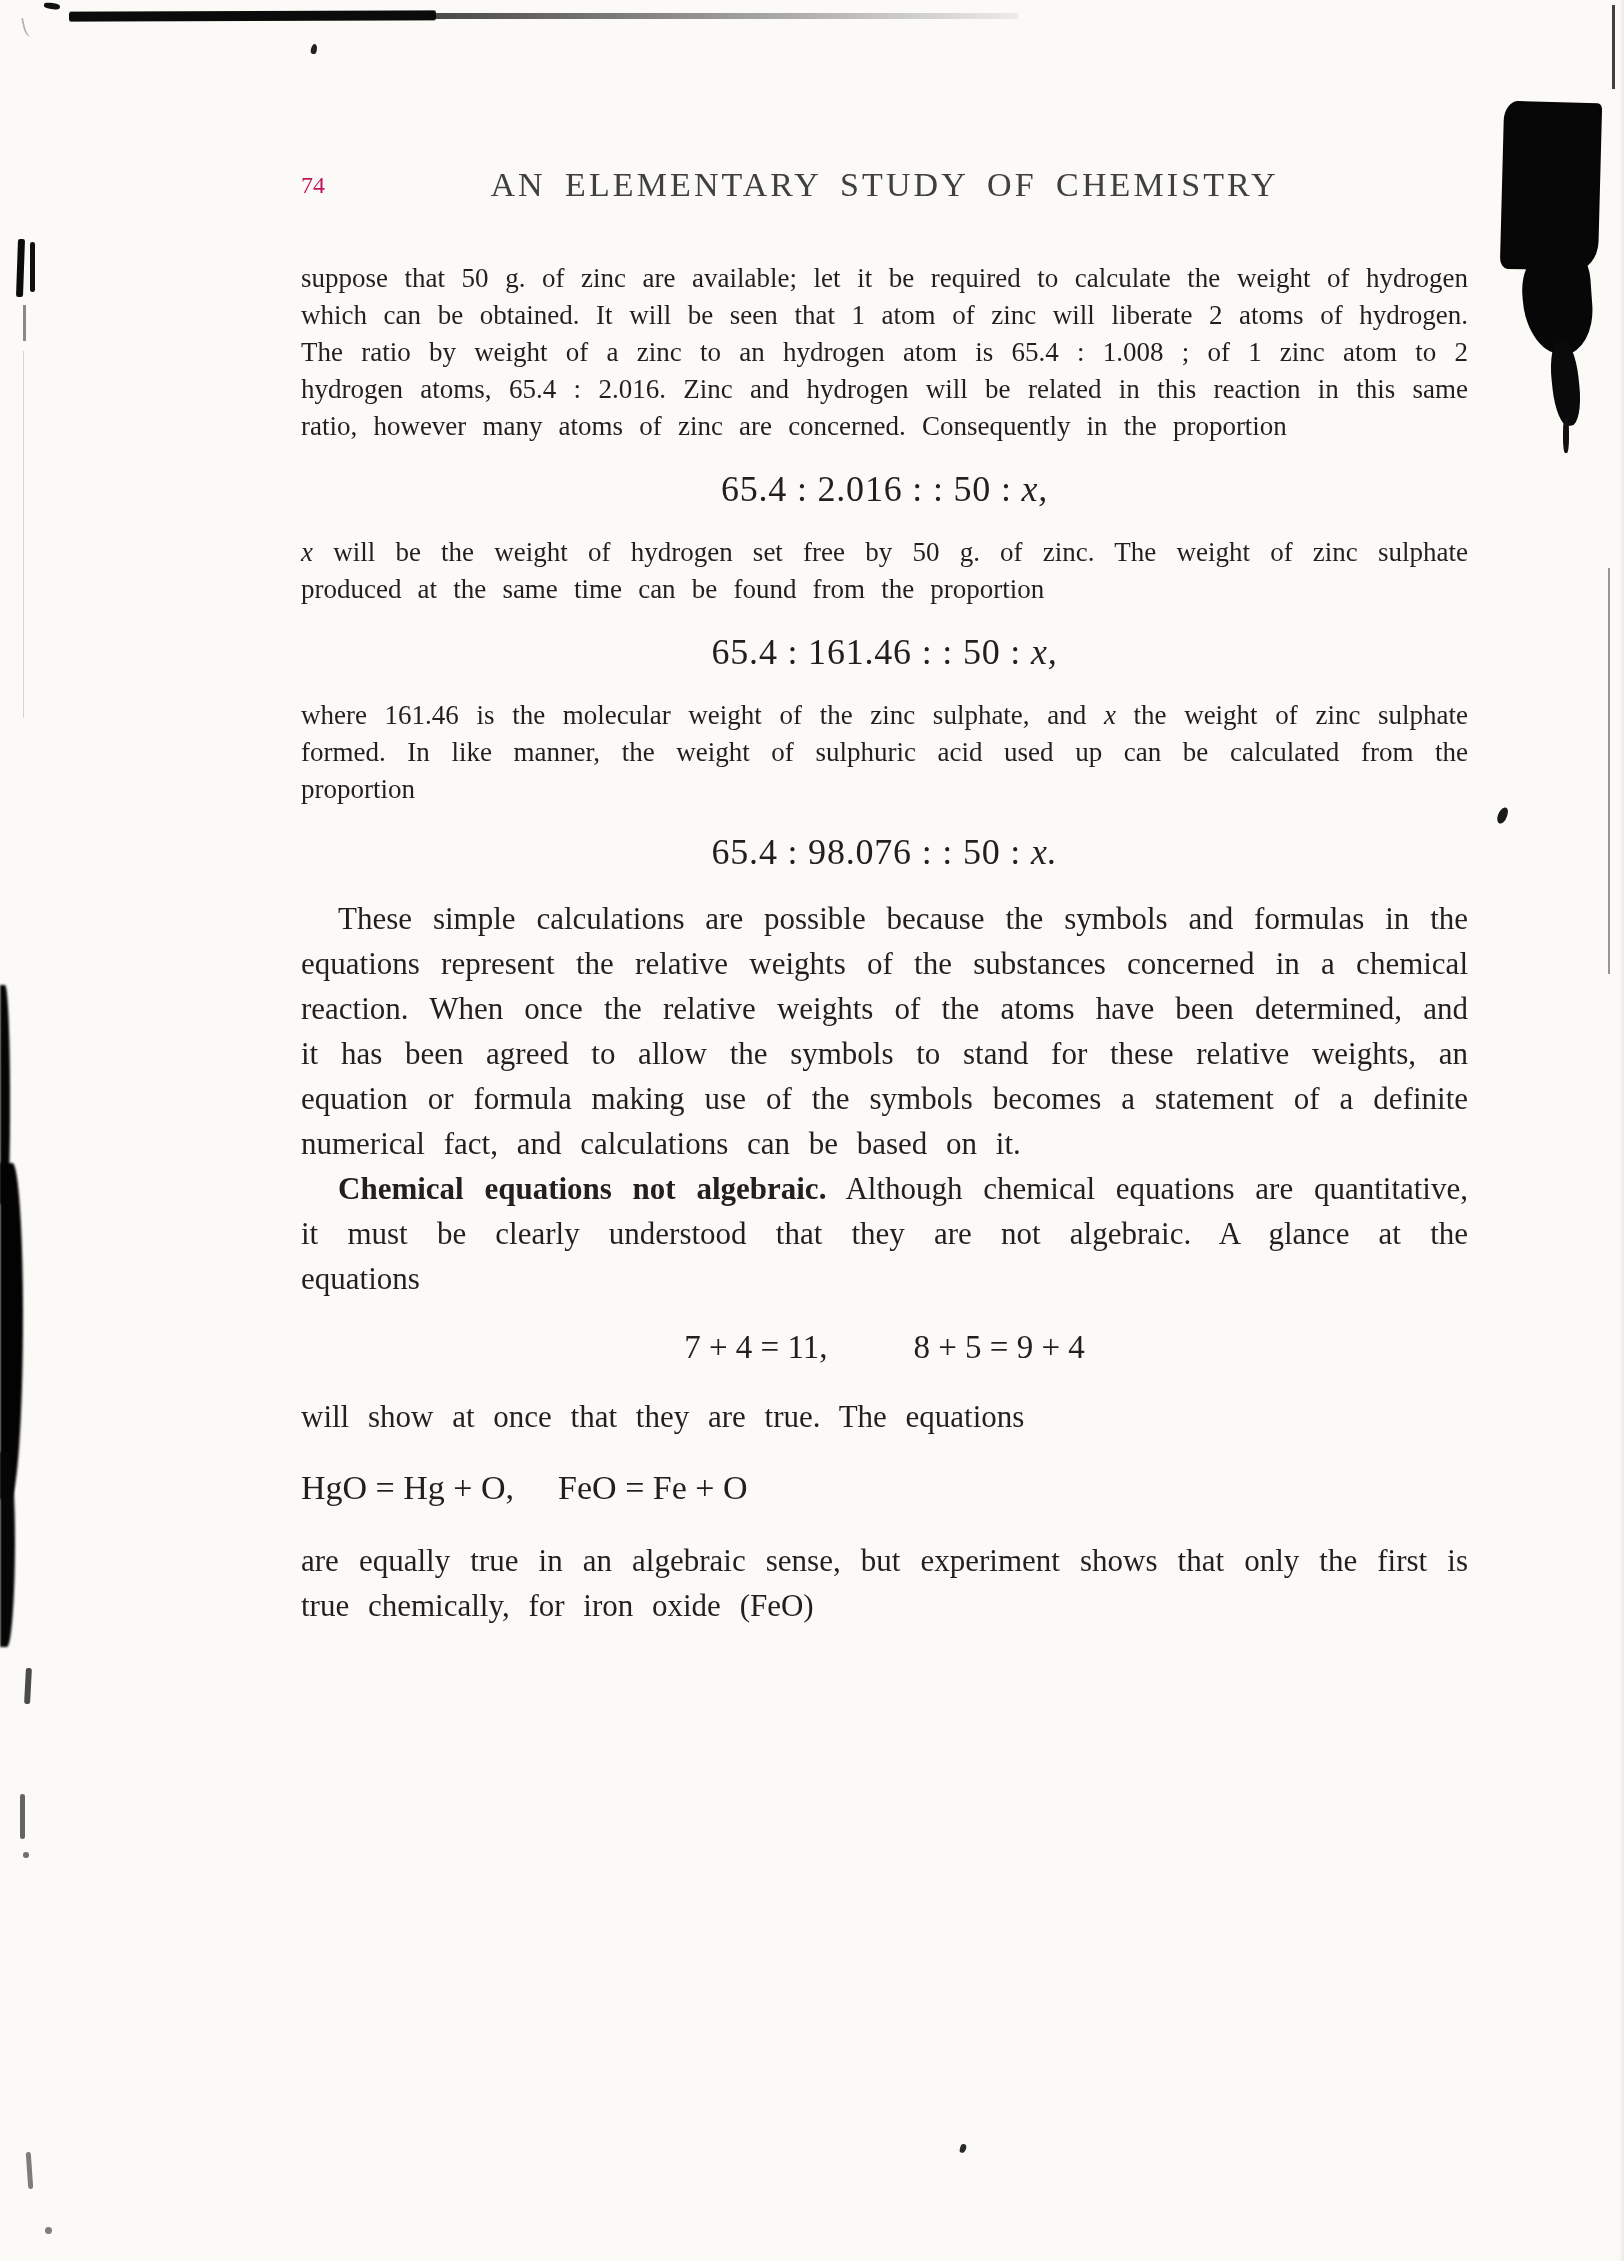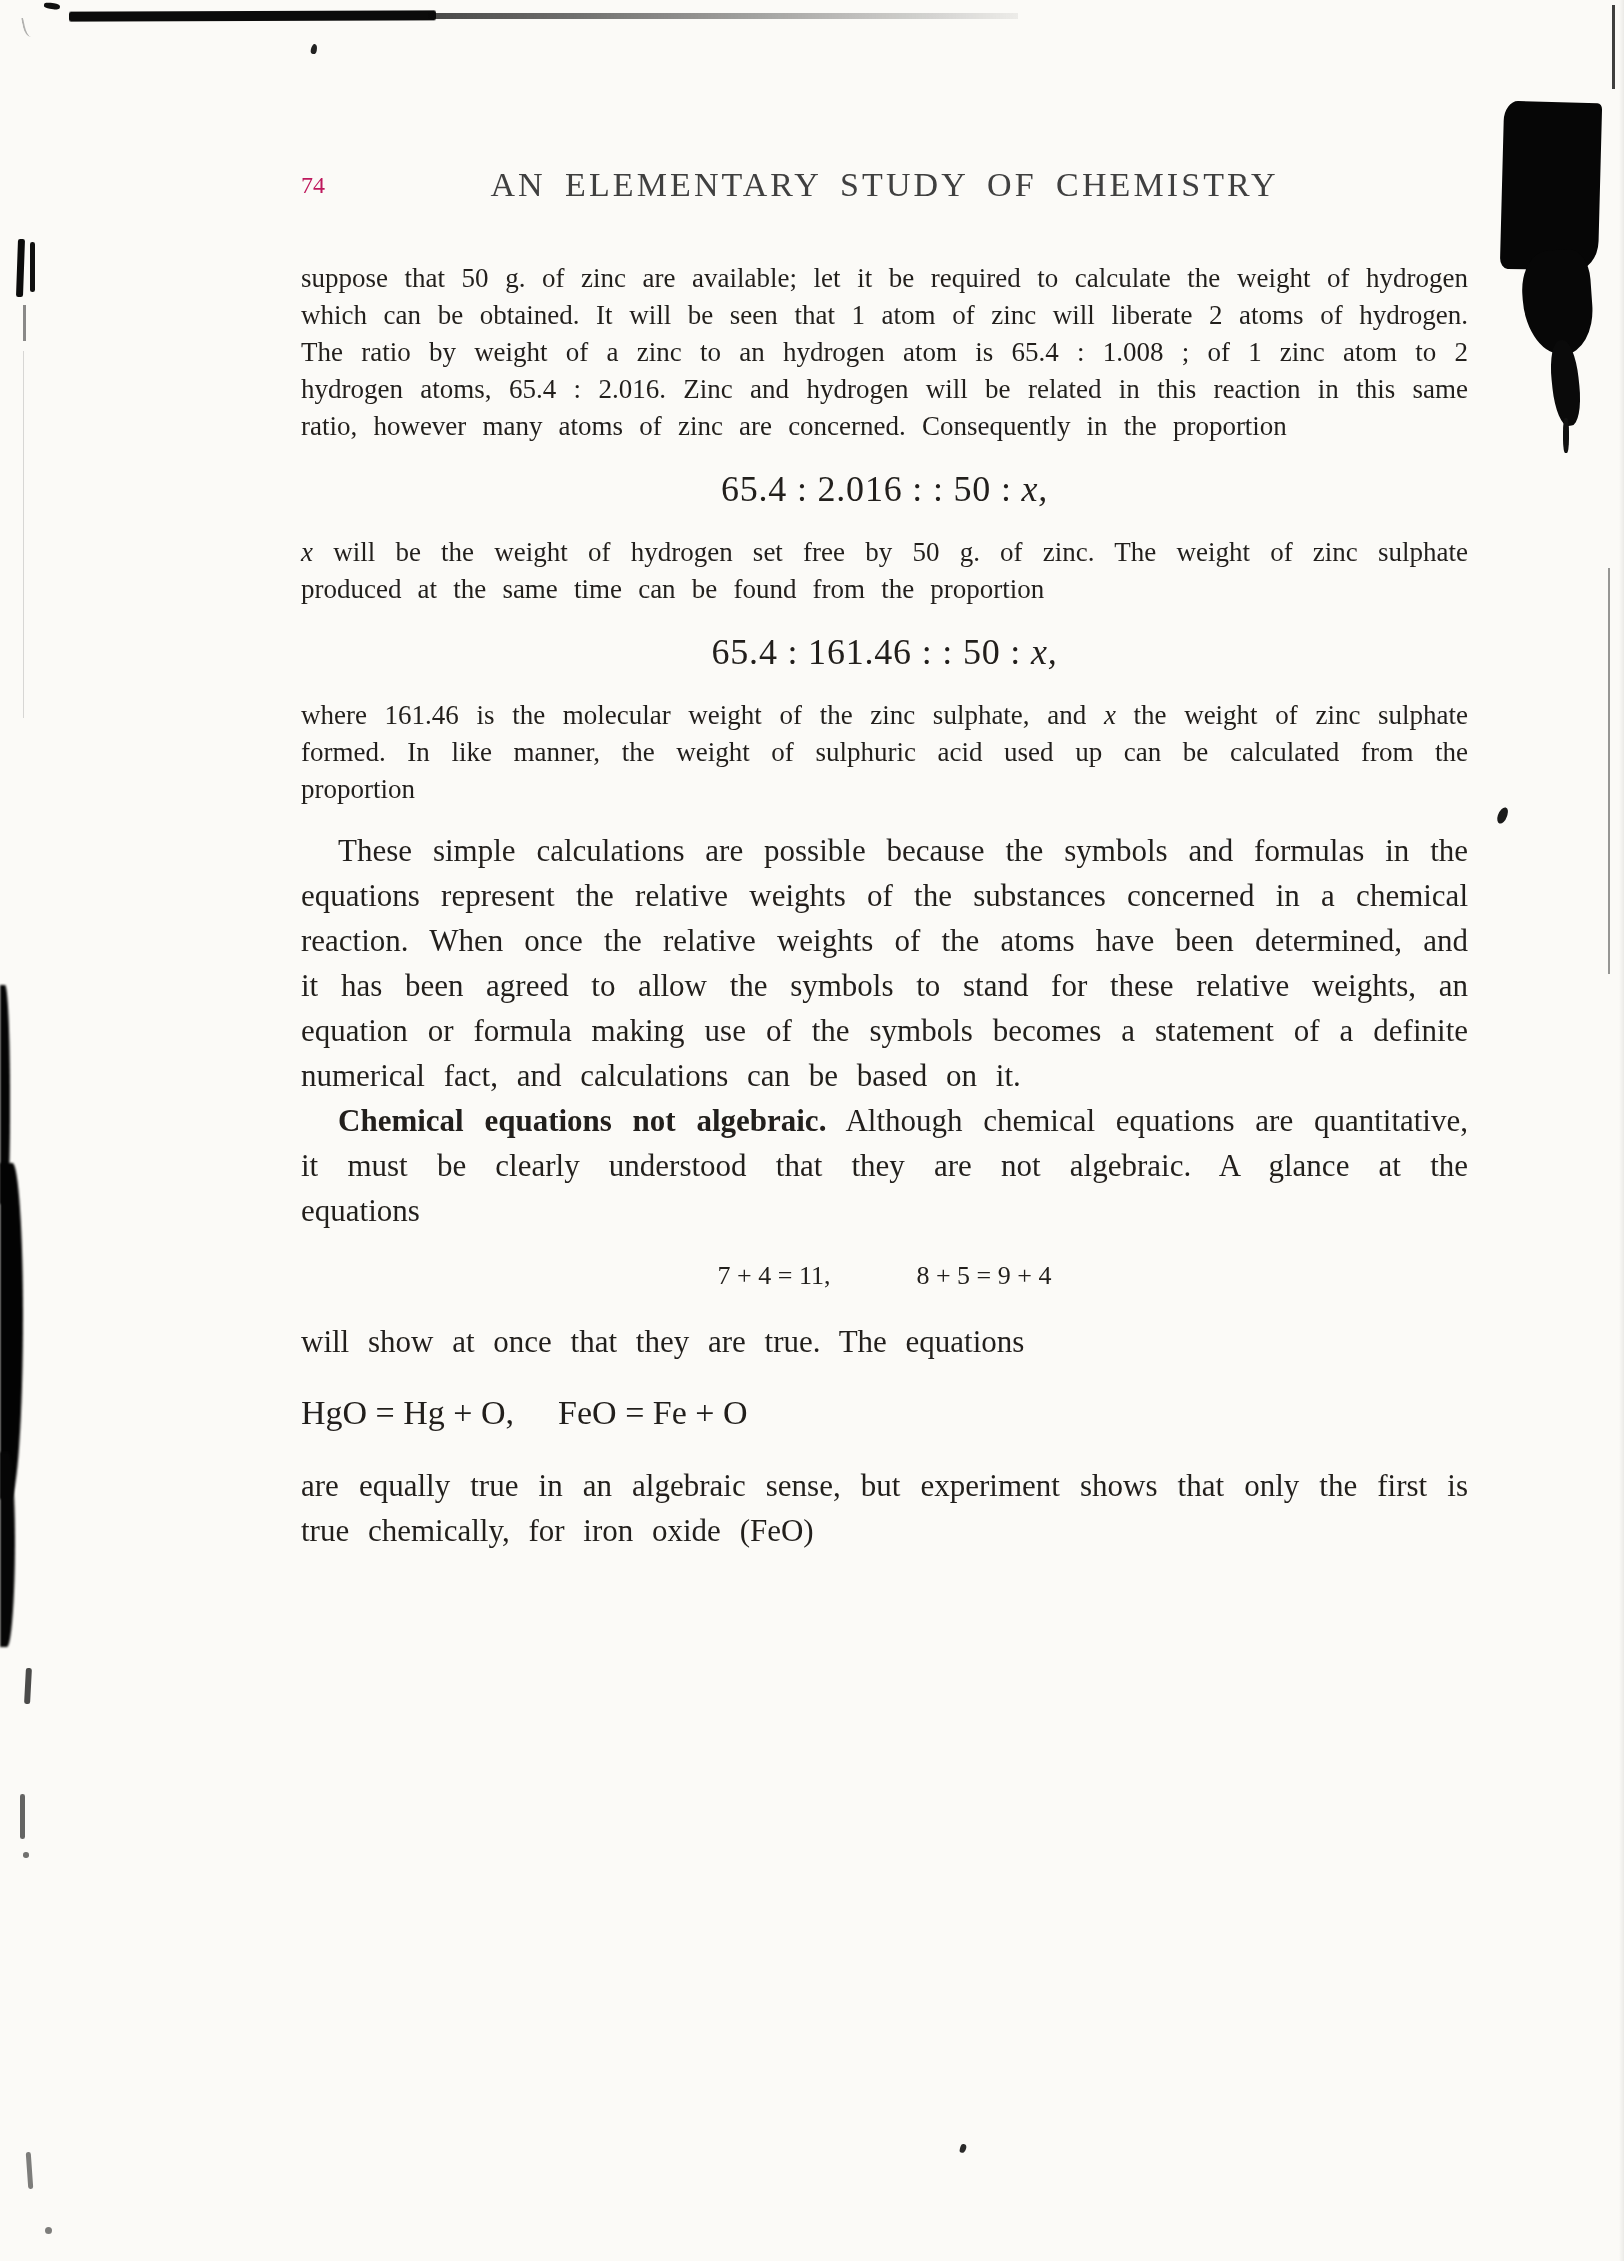--- a/index.html
+++ b/index.html
@@ -46,21 +46,21 @@
   #content{position:absolute;left:301px;top:166px;width:1167px;}
   #page-head{position:relative;height:44px;margin-bottom:50px;}
   #page-num{position:absolute;left:0;top:6.2px;font-size:24px;color:#be185d;}
   #running-title{display:block;text-align:center;font-size:34px;letter-spacing:3.1px;word-spacing:7.8px;color:#404040;}
   p{margin:0;}
   .small{font-size:27px;line-height:37px;text-align:justify;word-spacing:9.4px;}
   .large{font-size:31px;line-height:45px;text-align:justify;word-spacing:11px;}
   .indent{text-indent:37px;}
   .mt{margin-top:20px;}
   .eq-s{text-align:center;font-size:36px;margin:23.4px 0;letter-spacing:0.8px;}
-  .eq-l{display:flex;justify-content:center;gap:86px;font-size:26px;margin:28px 0;}
+  .eq-l{display:flex;justify-content:center;gap:86px;font-size:33px;margin:28px 0;}
   .eq-l2{display:flex;justify-content:flex-start;gap:44px;font-size:34px;margin:30px 0 31px 0;}
   .ital{font-style:italic;}
   .bold-lead{font-weight:700;}
 </style>
 </head>
 <body>
 
 <div id="scan-page">
 
   <div class="art" id="a-topstrip1"></div>
@@ -100,20 +100,21 @@
     <p class="small">suppose that 50 g. of zinc are available; let it be required to calculate the weight of hydrogen which can be obtained. It will be seen that 1 atom of zinc will liberate 2 atoms of hydrogen. The ratio by weight of a zinc to an hydrogen atom is 65.4 : 1.008 ; of 1 zinc atom to 2 hydrogen atoms, 65.4 : 2.016. Zinc and hydrogen will be related in this reaction in this same ratio, however many atoms of zinc are concerned. Consequently in the proportion</p>
 
     <div class="eq-s"><span>65.4 : 2.016 : : 50 : </span><span class="ital">x,</span></div>
 
     <p class="small"><span class="ital">x</span><span> will be the weight of hydrogen set free by 50 g. of zinc. The weight of zinc sulphate produced at the same time can be found from the proportion</span></p>
 
     <div class="eq-s"><span>65.4 : 161.46 : : 50 : </span><span class="ital">x,</span></div>
 
     <p class="small"><span>where 161.46 is the molecular weight of the zinc sulphate, and </span><span class="ital">x</span><span> the weight of zinc sulphate formed. In like manner, the weight of sulphuric acid used up can be calculated from the proportion</span></p>
 
+    <div class="eq-s"><span>65.4 : 98.076 : : 50 : </span><span class="ital">x.</span></div>
 
     <p class="large indent mt">These simple calculations are possible because the symbols and formulas in the equations represent the relative weights of the substances concerned in a chemical reaction. When once the relative weights of the atoms have been determined, and it has been agreed to allow the symbols to stand for these relative weights, an equation or formula making use of the symbols becomes a statement of a definite numerical fact, and calculations can be based on it.</p>
 
     <p class="large indent"><span class="bold-lead">Chemical equations not algebraic.</span><span> Although chemical equations are quantitative, it must be clearly understood that they are not algebraic. A glance at the equations</span></p>
 
     <div class="eq-l">
       <span>7 + 4 = 11,</span>
       <span>8 + 5 = 9 + 4</span>
     </div>
 

